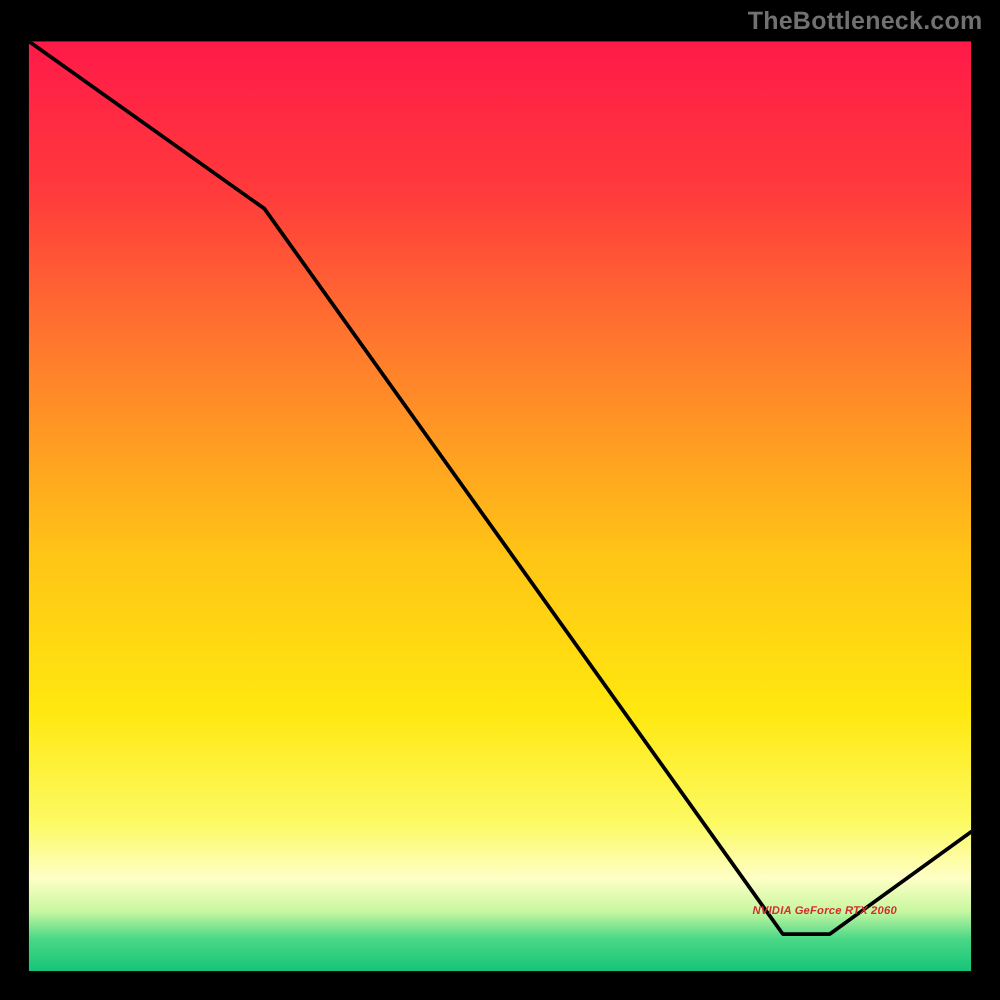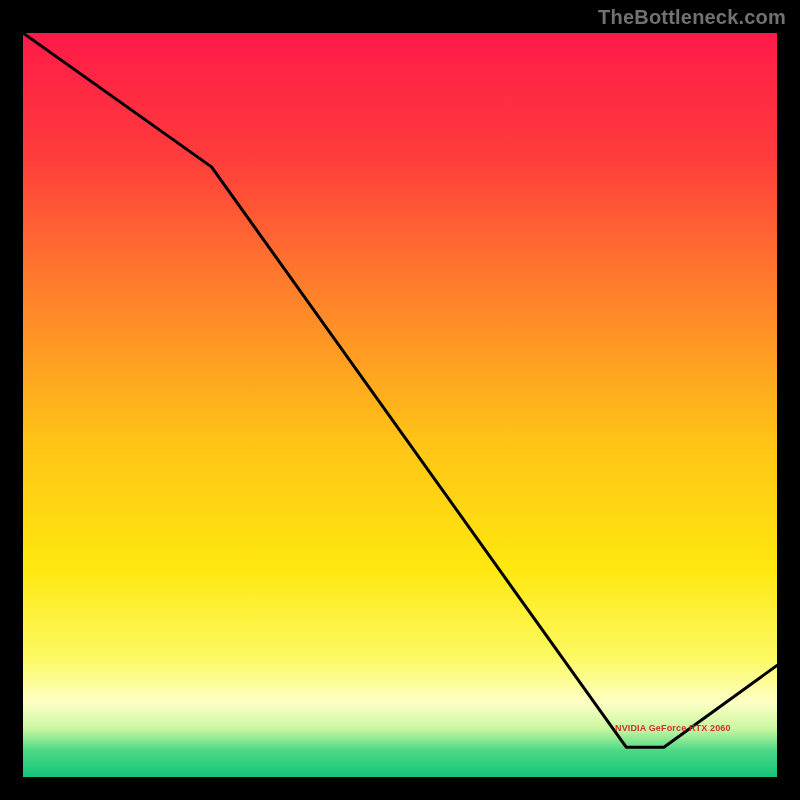--- a/index.html
+++ b/index.html
@@ -73,15 +73,15 @@
             <stop offset="90.00%" stop-color="#feffc5"></stop>
             <stop offset="93.50%" stop-color="#c9f7a1"></stop>
             <stop offset="96.50%" stop-color="#4bd886"></stop>
             <stop offset="100.00%" stop-color="#14c478"></stop>
           </linearGradient>
       </defs>
       <rect x="0" y="0" width="754" height="744" fill="url(#bgGrad)"></rect>
       <polyline id="curve" fill="none" stroke-width="3" stroke-linejoin="round" stroke-linecap="round" points="0.0,0.0 188.5,133.9 603.2,714.2 640.9,714.2 754.0,632.4" stroke="#000000"></polyline>
     </svg>
 
-    <div id="anno" class="annotation" style="left: 592px; top: 689.64px;">NVIDIA GeForce RTX 2060</div>
+    <div id="anno" class="annotation" style="left: 579px; top: 689.64px; font-style: italic;">NVIDIA GeForce RTX 2060</div>
   </div>
 </div>
 
 </body></html>

